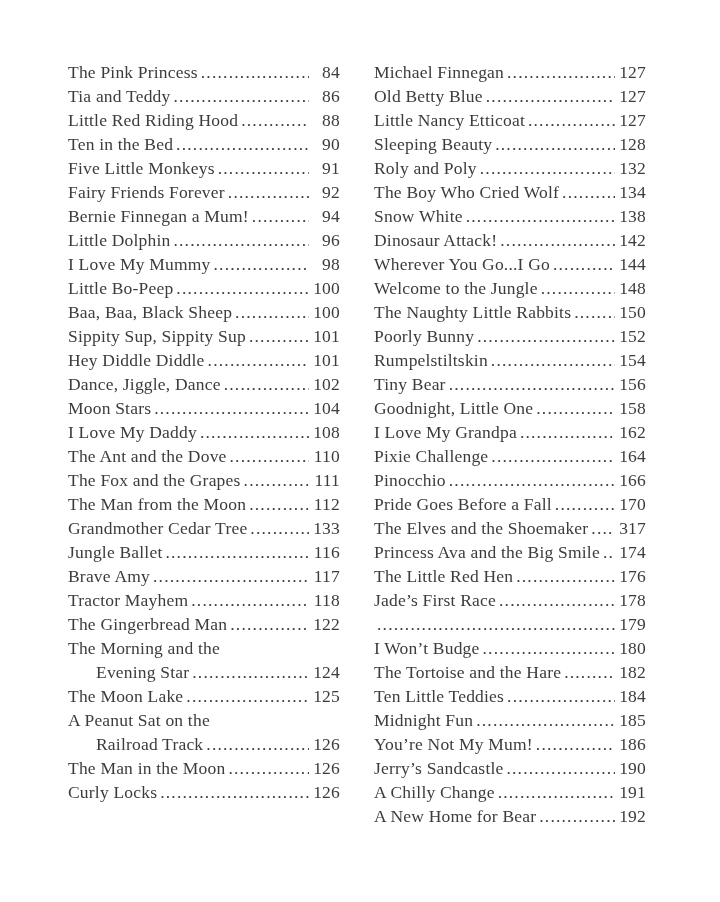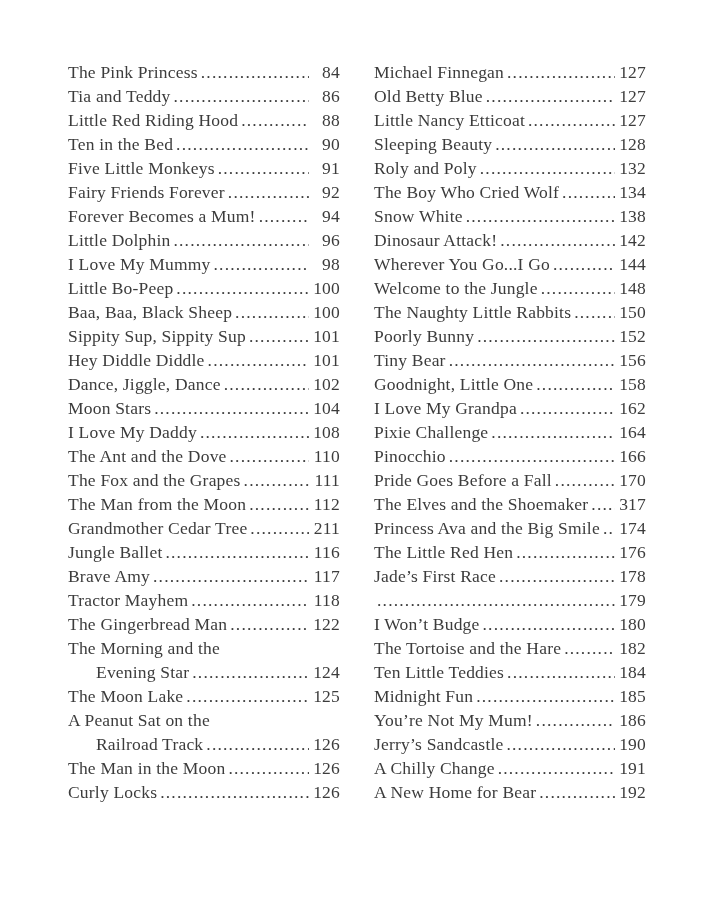--- a/index.html
+++ b/index.html
@@ -84,21 +84,21 @@
         <span class="title">Five Little Monkeys</span>
         <span class="leader"></span>
         <span class="pagenum">91</span>
       </div>
       <div class="row">
         <span class="title">Fairy Friends Forever</span>
         <span class="leader"></span>
         <span class="pagenum">92</span>
       </div>
       <div class="row">
-        <span class="title">Forever Becomes a Mum!</span>
+        <span class="title">Bernie Finnegan a Mum!</span>
         <span class="leader"></span>
         <span class="pagenum">94</span>
       </div>
       <div class="row">
         <span class="title">Little Dolphin</span>
         <span class="leader"></span>
         <span class="pagenum">96</span>
       </div>
       <div class="row">
         <span class="title">I Love My Mummy</span>
@@ -151,21 +151,21 @@
         <span class="pagenum">111</span>
       </div>
       <div class="row">
         <span class="title">The Man from the Moon</span>
         <span class="leader"></span>
         <span class="pagenum">112</span>
       </div>
       <div class="row">
         <span class="title">Grandmother Cedar Tree</span>
         <span class="leader"></span>
-        <span class="pagenum">211</span>
+        <span class="pagenum">133</span>
       </div>
       <div class="row">
         <span class="title">Jungle Ballet</span>
         <span class="leader"></span>
         <span class="pagenum">116</span>
       </div>
       <div class="row">
         <span class="title">Brave Amy</span>
         <span class="leader"></span>
         <span class="pagenum">117</span>
@@ -265,20 +265,25 @@
       </div>
       <div class="row">
         <span class="title">The Naughty Little Rabbits</span>
         <span class="leader"></span>
         <span class="pagenum">150</span>
       </div>
       <div class="row">
         <span class="title">Poorly Bunny</span>
         <span class="leader"></span>
         <span class="pagenum">152</span>
+      </div>
+      <div class="row">
+        <span class="title">Rumpelstiltskin</span>
+        <span class="leader"></span>
+        <span class="pagenum">154</span>
       </div>
       <div class="row">
         <span class="title">Tiny Bear</span>
         <span class="leader"></span>
         <span class="pagenum">156</span>
       </div>
       <div class="row">
         <span class="title">Goodnight, Little One</span>
         <span class="leader"></span>
         <span class="pagenum">158</span>

